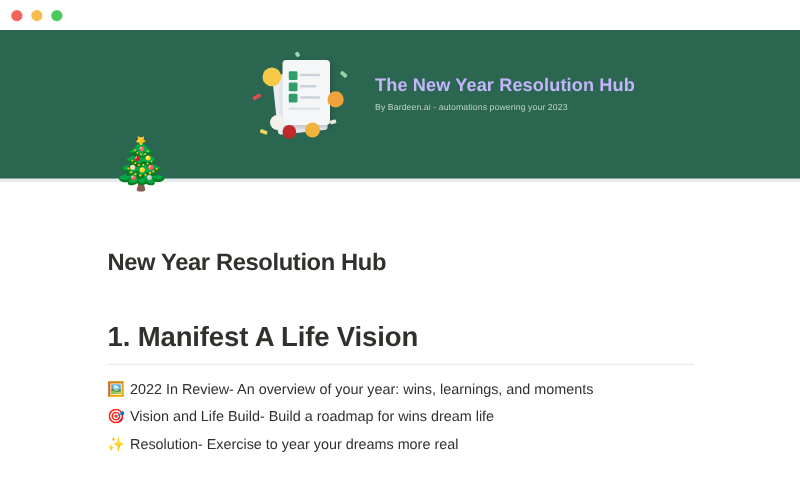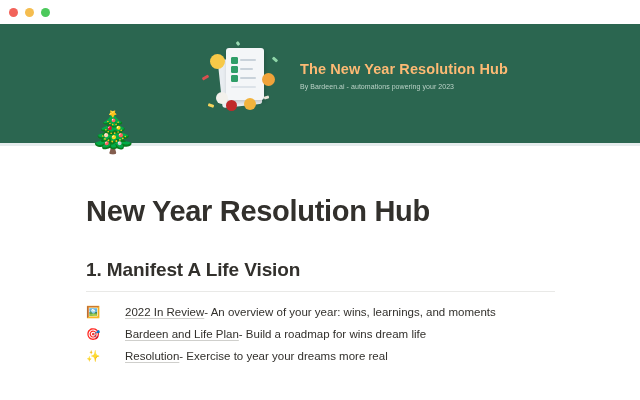--- a/index.html
+++ b/index.html
@@ -75,21 +75,21 @@
     width: 96px;
     height: 76px;
     flex: none;
   }
 
   .banner-text {
     margin-left: 8px;
     padding-bottom: 4px;
   }
   .banner-title {
-    color: #fdba74;
+    color: #c4b5fd;
     font-size: 14.5px;
     font-weight: bold;
     letter-spacing: 0.1px;
     line-height: 18px;
     white-space: nowrap;
   }
   .banner-subtitle {
     color: #bcd3c8;
     font-size: 7px;
     line-height: 12px;
@@ -113,30 +113,30 @@
   .content {
     position: absolute;
     left: 0;
     top: 146px;
     width: 640px;
     background: #ffffff;
   }
   .page-title {
     margin: 0;
     padding: 48px 0 0 86px;
-    font-size: 29px;
+    font-size: 19px;
     font-weight: bold;
     color: #32302c;
     letter-spacing: -0.3px;
     line-height: 34px;
   }
   .section-heading {
     margin: 0;
     padding: 30px 0 0 86px;
-    font-size: 19px;
+    font-size: 22px;
     font-weight: bold;
     color: #32302c;
     letter-spacing: -0.1px;
     line-height: 24px;
   }
   .divider {
     margin: 9px 0 0 86px;
     width: 469px;
     height: 1px;
     background: #e9e9e7;
@@ -157,26 +157,24 @@
     line-height: 22px;
     white-space: nowrap;
   }
   .item-emoji {
     font-size: 11.5px;
     width: 18px;
     flex: none;
     display: inline-block;
   }
   .item-link {
-    text-decoration: underline;
     text-decoration-color: #cfcfcc;
     text-underline-offset: 2px;
     color: #32302c;
     cursor: pointer;
-    margin-left: 21px;
   }
   .item-desc {
     color: #32302c;
   }
 
   
   .clip-paper {
     position: absolute;
     left: 30px;
     top: 8px;
@@ -273,21 +271,21 @@
     <div class="divider"></div>
 
     <ul class="list">
       <li class="list-item">
         <span class="item-emoji">🖼️</span>
         <span class="item-link">2022 In Review</span>
         <span class="item-desc"> - An overview of your year: wins, learnings, and moments</span>
       </li>
       <li class="list-item">
         <span class="item-emoji">🎯</span>
-        <span class="item-link">Bardeen and Life Plan</span>
+        <span class="item-link">Vision and Life Build</span>
         <span class="item-desc"> - Build a roadmap for wins dream life</span>
       </li>
       <li class="list-item">
         <span class="item-emoji">✨</span>
         <span class="item-link">Resolution</span>
         <span class="item-desc">  - Exercise to year your dreams more real</span>
       </li>
     </ul>
   </div>
 

